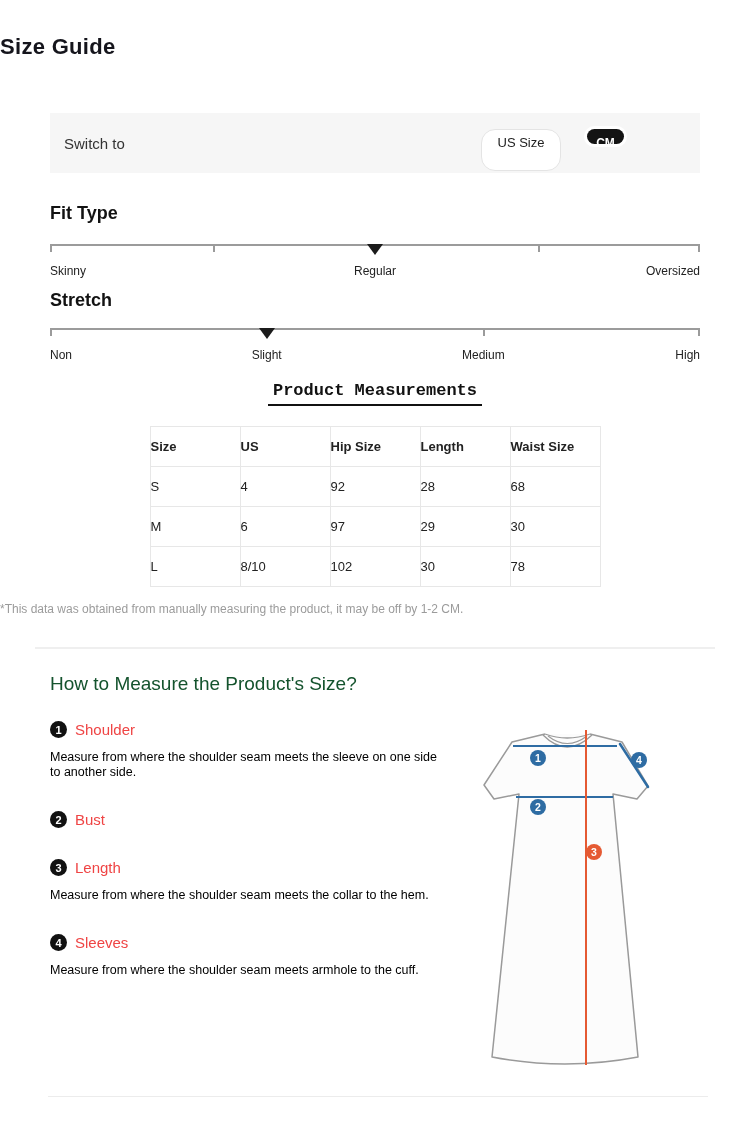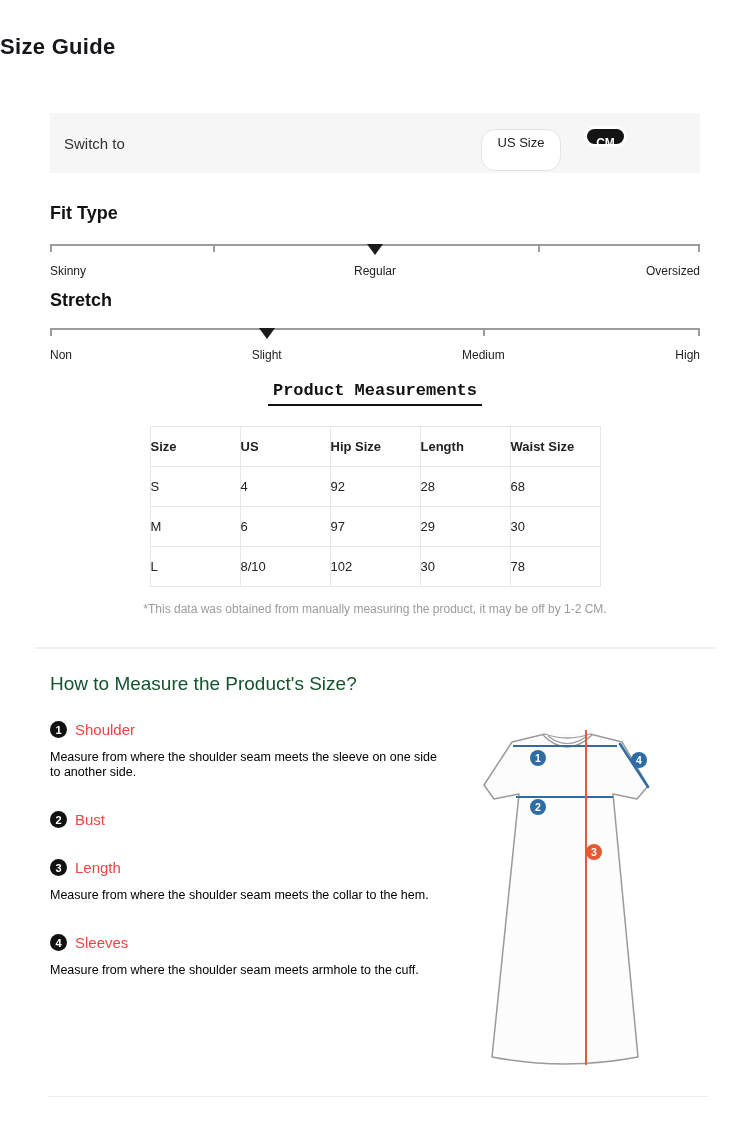--- a/index.html
+++ b/index.html
@@ -47,21 +47,21 @@
   .pm-title {
     display:inline-block; font-size:17px; font-weight:bold; color:#121212;
     border-bottom:2px solid #111; padding:0 5px 4px;font-family:Liberation Mono, monospace;
   }
   table.meas { margin:20px auto 0; border-collapse:collapse; }
   .meas th, .meas td {
     border:1px solid #e7e7e7; width:90px; height:40px;
     text-align:left; vertical-align:middle; font-size:13px; color:#222;
   }
   .meas th { font-weight:bold; }
-  .footnote { margin-top:15px; text-align:center; font-size:12px; color:#9b9b9b; }
+  .footnote { margin-top:15px; text-align:left; font-size:12px; color:#9b9b9b; }
   .divider { height:2px; background:#efefef; margin:31px 35px 0; }
   
   .howto-title { margin:24px 50px 0; font-size:19px; font-weight:normal; color:#14532d; }
   .howto { position:relative; margin:26px 0 0 50px; }
   .mi { width:402px; margin-bottom:31px; }
   .mi-head { display:flex; align-items:center; }
   .num-circle {
     width:17px; height:17px; border-radius:50%; background:#111; color:#fff;
     font-size:11px; font-weight:bold; display:flex; align-items:center; justify-content:center;
     flex:0 0 17px;

